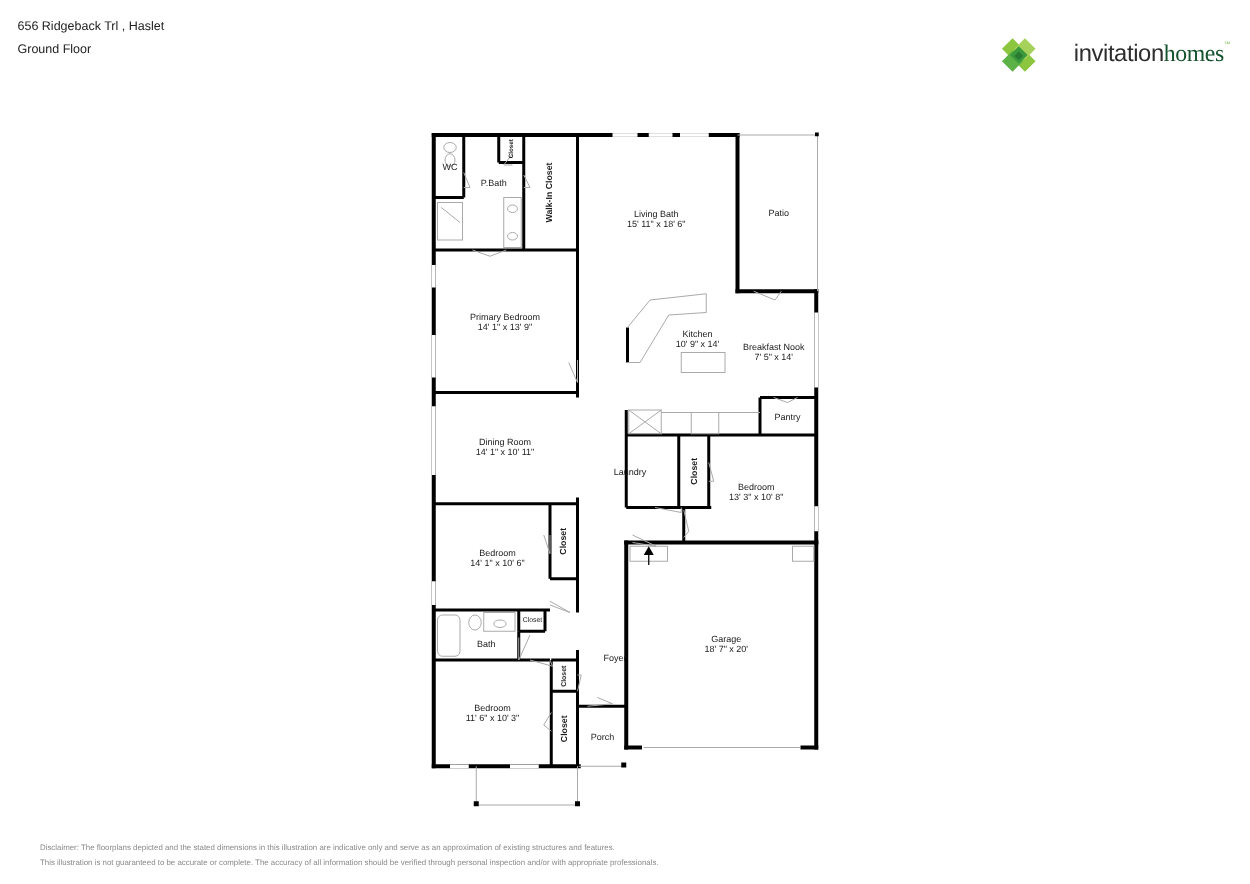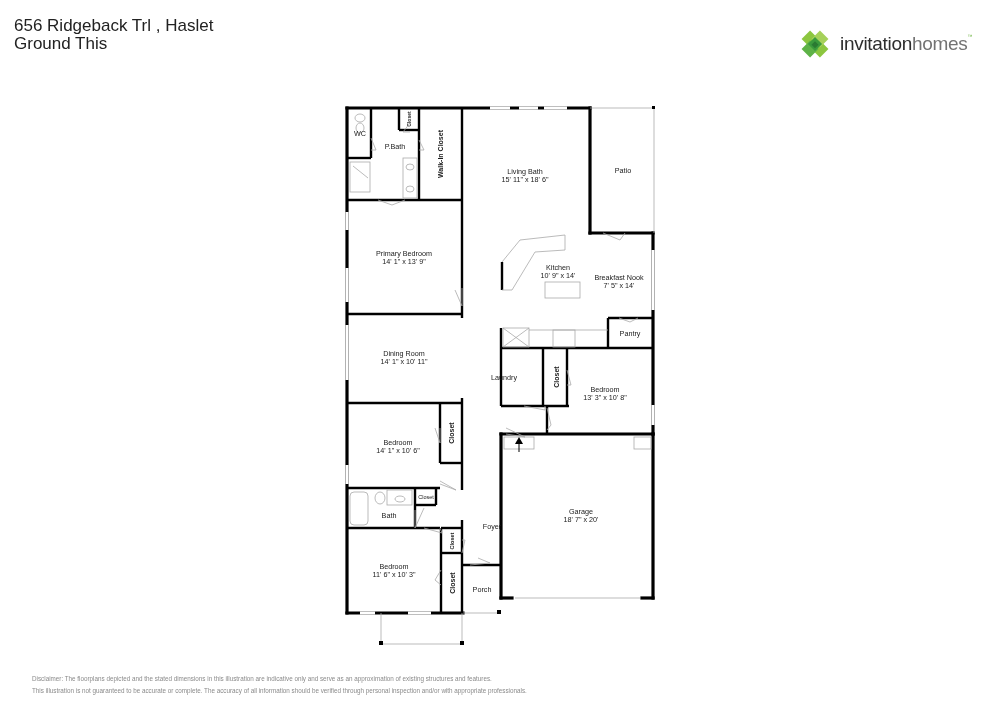--- a/index.html
+++ b/index.html
@@ -1,39 +1,39 @@
 <!DOCTYPE html>
 <html><head>
 <meta charset="utf-8">
 <style>
   html,body{margin:0;padding:0;background:#fff;}
   body{width:1000px;height:707px;position:relative;overflow:hidden;font-family:"Liberation Sans",sans-serif;color:#1a1a1a;}
-  .hdr{position:absolute;left:14px;font-size:17px;color:#222;}
+  .hdr{position:absolute;left:14px;font-size:10px;color:#222;}
   #addr{top:16px;}
   #floor{top:34px;}
   .logo{position:absolute;left:798px;top:27px;display:flex;align-items:center;}
   .logo-text{font-size:19px;letter-spacing:-0.3px;margin-left:8px;font-family:"Liberation Sans",sans-serif;}
-  .logo-text .a{color:#2d2d2d;}
-  .logo-text .b{color:#737373;}
+  .logo-text .a{color:#2d2d2d;margin-left:19px;}
+  .logo-text .b{color:#14532d;font-family:Liberation Serif, serif;}
   .logo-tm{font-size:5px;color:#6cb33f;vertical-align:top;}
   svg.plan{position:absolute;left:0;top:0;}
   .lbl{position:absolute;text-align:center;transform:translate(-50%,-50%);white-space:nowrap;line-height:1.15;}
   .lbl .n{font-weight:normal;font-size:7.2px;display:block;}
   .lbl .d{font-size:7.2px;display:block;}
   .vlbl{position:absolute;transform:translate(-50%,-50%) rotate(-90deg);white-space:nowrap;font-weight:bold;font-size:7px;}
   .tiny{font-size:5px !important;}
   .disc{position:absolute;left:32px;font-size:6.3px;color:#8a8a8a;}
   #disc1{top:675px;}
   #disc2{top:687px;}
 </style>
 </head>
 <body>
 
 <div id="addr" class="hdr">656 Ridgeback Trl , Haslet</div>
-<div id="floor" class="hdr">Ground This</div>
+<div id="floor" class="hdr">Ground Floor</div>
 
 <div class="logo">
   <svg width="34" height="34" viewBox="0 0 34 34">
     <g transform="translate(17,17) rotate(45)">
       <rect x="-13" y="-6" width="12" height="12" fill="#8cc63f"></rect>
       <rect x="1" y="-6" width="12" height="12" fill="#8cc63f"></rect>
       <rect x="-6" y="-13" width="12" height="12" fill="#a6d15a"></rect>
       <rect x="-6" y="1" width="12" height="12" fill="#5db247"></rect>
       <rect x="-5" y="-5" width="10" height="10" fill="#3a9a3c"></rect>
       <rect x="-2" y="-2" width="5" height="5" fill="#2a7a32"></rect>

